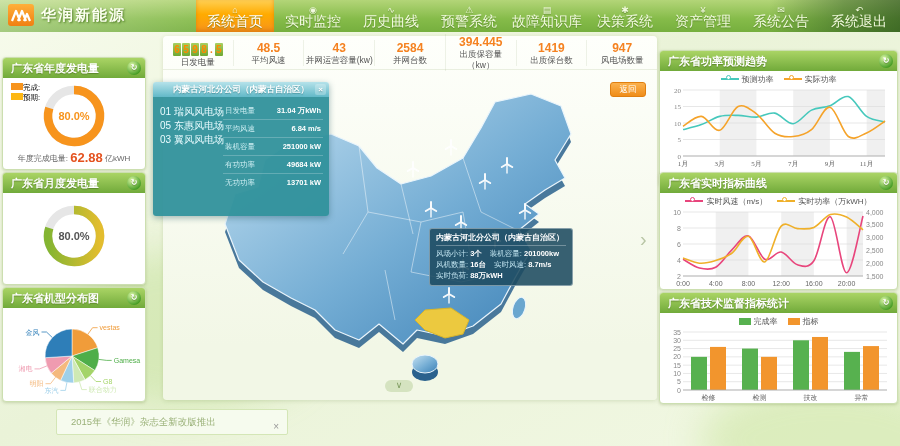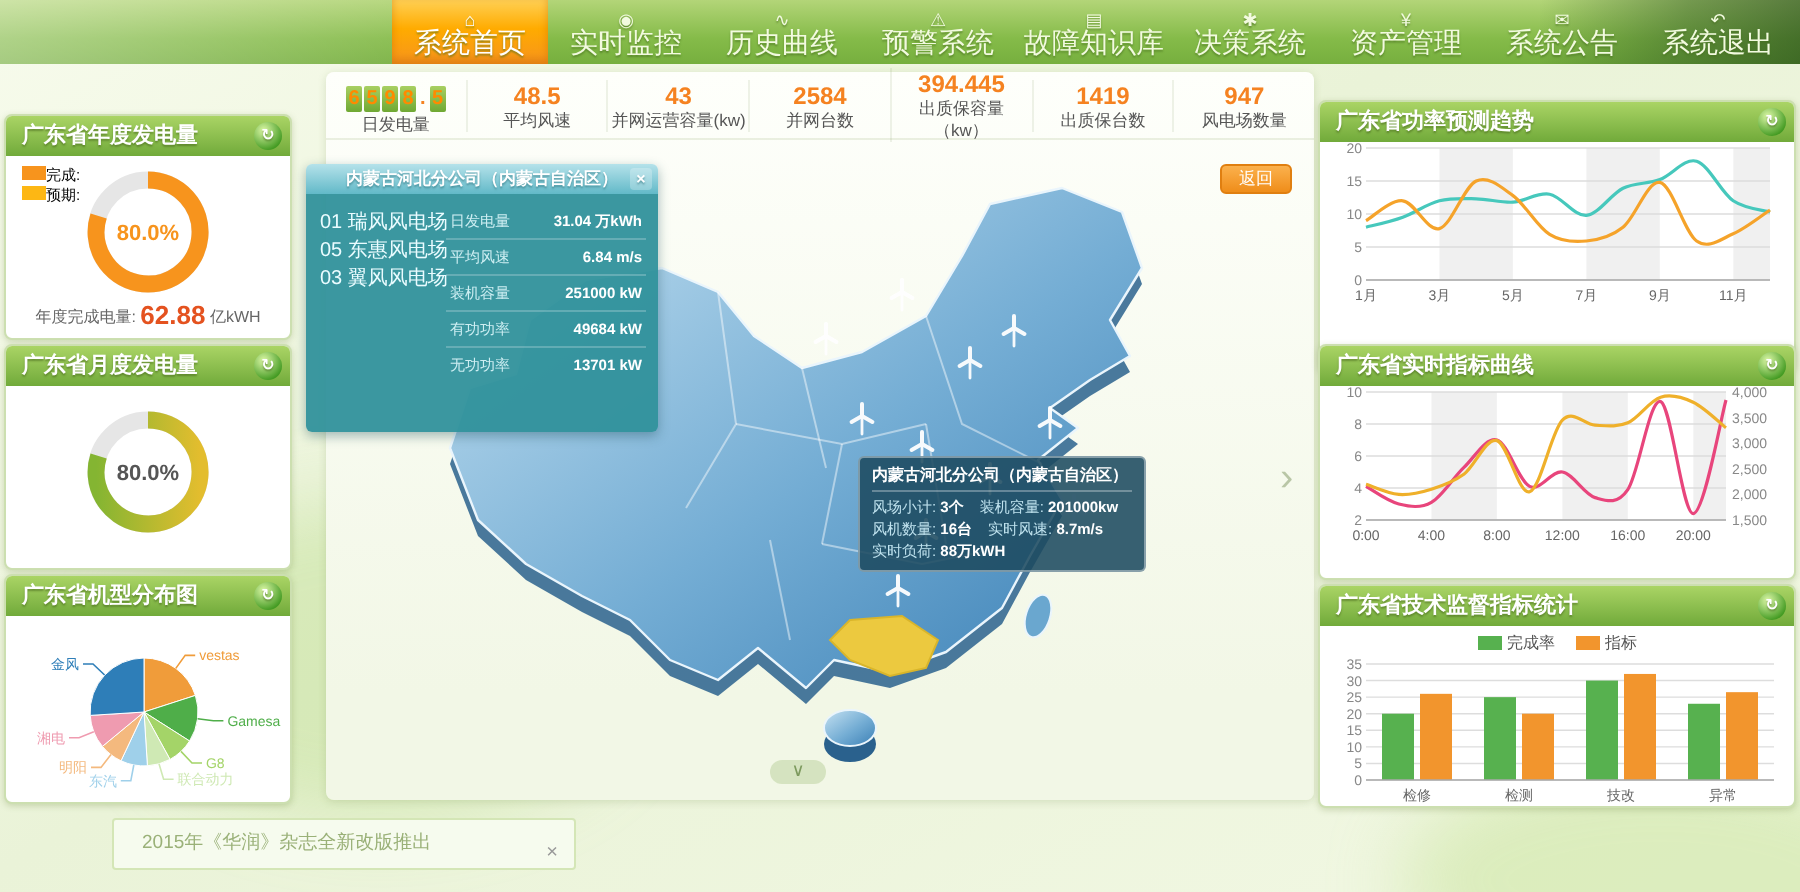--- a/index.html
+++ b/index.html
@@ -61,21 +61,21 @@
   .tip-row .val { color:#fff; font-weight:bold; }
 
   
   .panel { position:absolute; background:#fff; border:1px solid #ccdfb0; border-radius:4px; box-shadow:0 1px 3px rgba(90,120,40,.25); z-index:2; }
   .panel-header { height:20px; background:linear-gradient(#aad465,#71aa3a); border-radius:3px 3px 0 0; color:#fff; font-size:11px; font-weight:bold; line-height:20px; padding:0 20px 0 8px; text-shadow:0 1px 1px rgba(60,90,20,.5); position:relative; white-space:nowrap; }
   .panel-icon { position:absolute; right:4px; top:3px; width:14px; height:14px; border-radius:50%; background:radial-gradient(circle at 35% 30%, #dcf7a6, #449b23 75%); color:#fff; font-size:8px; line-height:14px; text-align:center; cursor:pointer; }
   .panel-body { position:absolute; inset:20px 0 0 0; }
   .p-left1 { left:2px; top:57px; width:144px; height:113px; }
   .p-left2 { left:2px; top:172px; width:144px; height:113px; }
   .p-left3 { left:2px; top:287px; width:144px; height:115px; }
-  .p-right1 { left:659px; top:50px; width:239px; height:136px; }
+  .p-right1 { left:659px; top:50px; width:239px; height:136px;font-family:Liberation Serif, serif; }
   .p-right2 { left:659px; top:172px; width:239px; height:118px; }
   .p-right3 { left:659px; top:292px; width:239px; height:112px; }
 
   .donut-legend { position:absolute; left:8px; top:5px; z-index:2; }
   .donut-svg { display:block; margin:5px auto 0; }
   .donut-center { font-size:11px; font-weight:bold; }
   .panel-footer { position:absolute; left:0; bottom:4px; width:100%; text-align:center; font-size:8px; color:#666; }
   .panel-footer .big { font-size:13px; font-weight:bold; vertical-align:-1px; }
   .pie-svg { display:block; margin:2px auto 0; }
 
@@ -94,20 +94,28 @@
   .notice-close { position:absolute; right:8px; top:5px; color:#999; font-size:10px; cursor:pointer; }
 </style>
 </head>
 <body>
 <div id="app">
 
 <div class="blob" style="left:60px;top:250px;width:260px;height:160px;background:rgba(170,212,110,.30);"></div>
 <div class="blob" style="left:700px;top:380px;width:260px;height:120px;background:rgba(180,218,120,.35);"></div>
 
 <div class="nav">
+  <div class="logo">
+    <span class="logo-mark">
+      <svg width="20" height="14" viewBox="0 0 20 14">
+            <path d="M1,13 L5,3 L9,13 M7,13 L11,3 L15,13 M13,13 L16,6 L19,13" fill="none" stroke="#fff" stroke-width="2.2" stroke-linejoin="round"></path>
+          </svg>
+    </span>
+    <span class="logo-text">华润新能源</span>
+  </div>
   <div class="menu">
         <div class="nav-item active">
           <span class="nav-icon">⌂</span>
           <span class="nav-label">系统首页</span>
         </div>
         <div class="nav-item">
           <span class="nav-icon">◉</span>
           <span class="nav-label">实时监控</span>
         </div>
         <div class="nav-item">
@@ -353,20 +361,36 @@
         </svg>
   </div>
 </div>
 
 <div class="panel p-right1">
   <div class="panel-header">
     <span>广东省功率预测趋势</span>
     <span class="panel-icon">↻</span>
   </div>
   <div class="panel-body">
+    <div class="chart-legend">
+          <span class="item">
+            <span class="lg-line">
+              <span class="ln" style="background: rgb(70, 200, 188);"></span>
+              <span class="ci" style="border-color: rgb(70, 200, 188);"></span>
+            </span>
+            <span>预测功率</span>
+          </span>
+          <span class="item">
+            <span class="lg-line">
+              <span class="ln" style="background: rgb(245, 163, 42);"></span>
+              <span class="ci" style="border-color: rgb(245, 163, 42);"></span>
+            </span>
+            <span>实际功率</span>
+          </span>
+        </div>
     <svg class="chart-svg" width="224" height="80">
           <rect x="52.72727272727273" y="3" width="36.72727272727273" height="66" fill="rgba(0,0,0,0.06)"></rect>
           <rect x="126.18181818181819" y="3" width="36.72727272727272" height="66" fill="rgba(0,0,0,0.06)"></rect>
           <rect x="199.63636363636363" y="3" width="18.363636363636374" height="66" fill="rgba(0,0,0,0.06)"></rect>
           <line x1="16" x2="218" y1="69" y2="69" stroke="#ddd" stroke-width="0.7"></line>
           <text x="14" y="71.5" text-anchor="end" font-size="7" fill="#888">0</text>
           <line x1="16" x2="218" y1="52.5" y2="52.5" stroke="#ddd" stroke-width="0.7"></line>
           <text x="14" y="55" text-anchor="end" font-size="7" fill="#888">5</text>
           <line x1="16" x2="218" y1="36" y2="36" stroke="#ddd" stroke-width="0.7"></line>
           <text x="14" y="38.5" text-anchor="end" font-size="7" fill="#888">10</text>
@@ -386,20 +410,36 @@
         </svg>
   </div>
 </div>
 
 <div class="panel p-right2">
   <div class="panel-header">
     <span>广东省实时指标曲线</span>
     <span class="panel-icon">↻</span>
   </div>
   <div class="panel-body">
+    <div class="chart-legend">
+          <span class="item">
+            <span class="lg-line">
+              <span class="ln" style="background: rgb(232, 69, 124);"></span>
+              <span class="ci" style="border-color: rgb(232, 69, 124);"></span>
+            </span>
+            <span>实时风速（m/s）</span>
+          </span>
+          <span class="item">
+            <span class="lg-line">
+              <span class="ln" style="background: rgb(239, 176, 42);"></span>
+              <span class="ci" style="border-color: rgb(239, 176, 42);"></span>
+            </span>
+            <span>实时功率（万kWH）</span>
+          </span>
+        </div>
     <svg class="chart-svg" width="224" height="78">
           <rect x="48.72727272727273" y="3" width="32.72727272727273" height="64" fill="rgba(0,0,0,0.06)"></rect>
           <rect x="114.18181818181819" y="3" width="32.72727272727272" height="64" fill="rgba(0,0,0,0.06)"></rect>
           <rect x="179.63636363636363" y="3" width="16.363636363636374" height="64" fill="rgba(0,0,0,0.06)"></rect>
           <line x1="16" x2="196" y1="67" y2="67" stroke="#ddd" stroke-width="0.7"></line>
           <text x="14" y="69.5" text-anchor="end" font-size="7" fill="#888">2</text>
           <line x1="16" x2="196" y1="51" y2="51" stroke="#ddd" stroke-width="0.7"></line>
           <text x="14" y="53.5" text-anchor="end" font-size="7" fill="#888">4</text>
           <line x1="16" x2="196" y1="35" y2="35" stroke="#ddd" stroke-width="0.7"></line>
           <text x="14" y="37.5" text-anchor="end" font-size="7" fill="#888">6</text>

